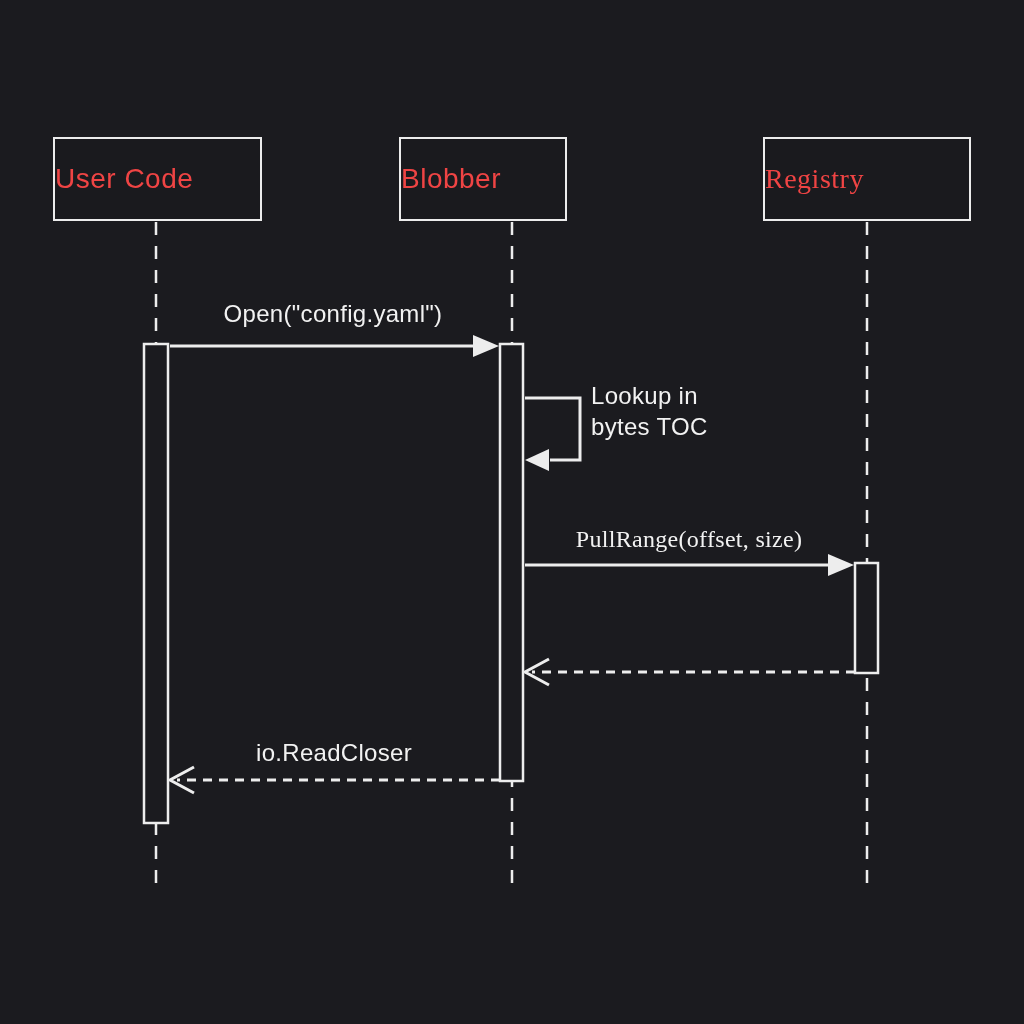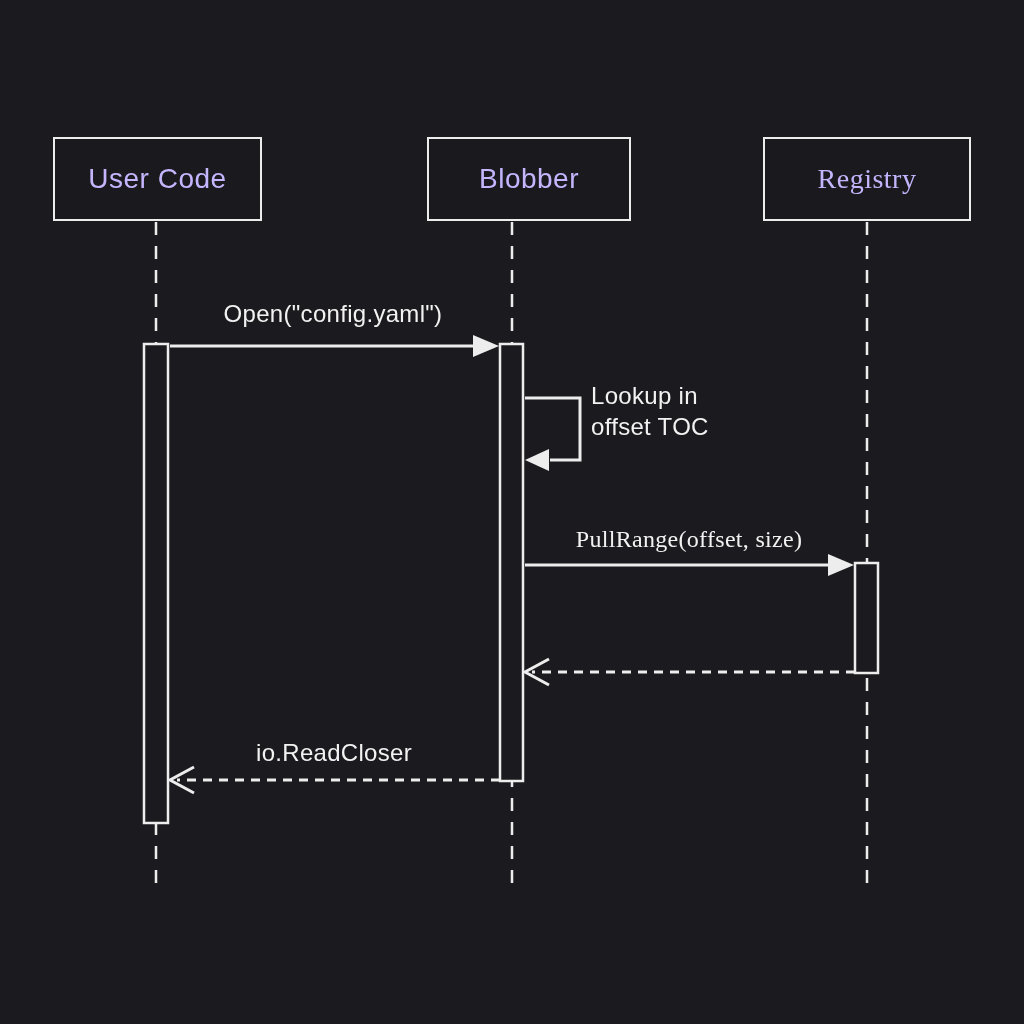--- a/index.html
+++ b/index.html
@@ -21,28 +21,28 @@
     top: 0;
   }
   .pbox {
     position: absolute;
     top: 137px;
     height: 84px;
     border: 2.5px solid #ececec;
     box-sizing: border-box;
     display: flex;
     align-items: center;
-    justify-content: center;
-    color: #c4b5fd;
+    justify-content: flex-start;
+    color: #ef4444;
     font-size: 28px;
     letter-spacing: 0.5px;
     background: #1a1a1e;
   }
   .pbox-user    { left: 53px;  width: 209px; }
-  .pbox-blobber { left: 427px; width: 204px; }
+  .pbox-blobber { left: 399px; width: 168px; }
   .pbox-registry{ left: 763px; width: 208px; font-family: Liberation Serif, serif; }
   .msg-label {
     position: absolute;
     color: #f2f2f2;
     font-size: 24px;
     text-align: center;
     letter-spacing: 0.3px;
     white-space: nowrap;
   }
   .lbl-open       { left: 168px; width: 330px; top: 300px; }
@@ -99,21 +99,21 @@
     <span>Blobber</span>
   </div>
   <div class="pbox pbox-registry">
     <span>Registry</span>
   </div>
 
   <div class="msg-label lbl-open">Open("config.yaml")</div>
 
   <div class="msg-label lbl-lookup">
     <div>Lookup in</div>
-    <div>offset TOC</div>
+    <div>bytes TOC</div>
   </div>
 
   <div class="msg-label lbl-pullrange">PullRange(offset, size)</div>
 
 
   <div class="msg-label lbl-readcloser">io.ReadCloser</div>
 
 </div>
 
 </body></html>

